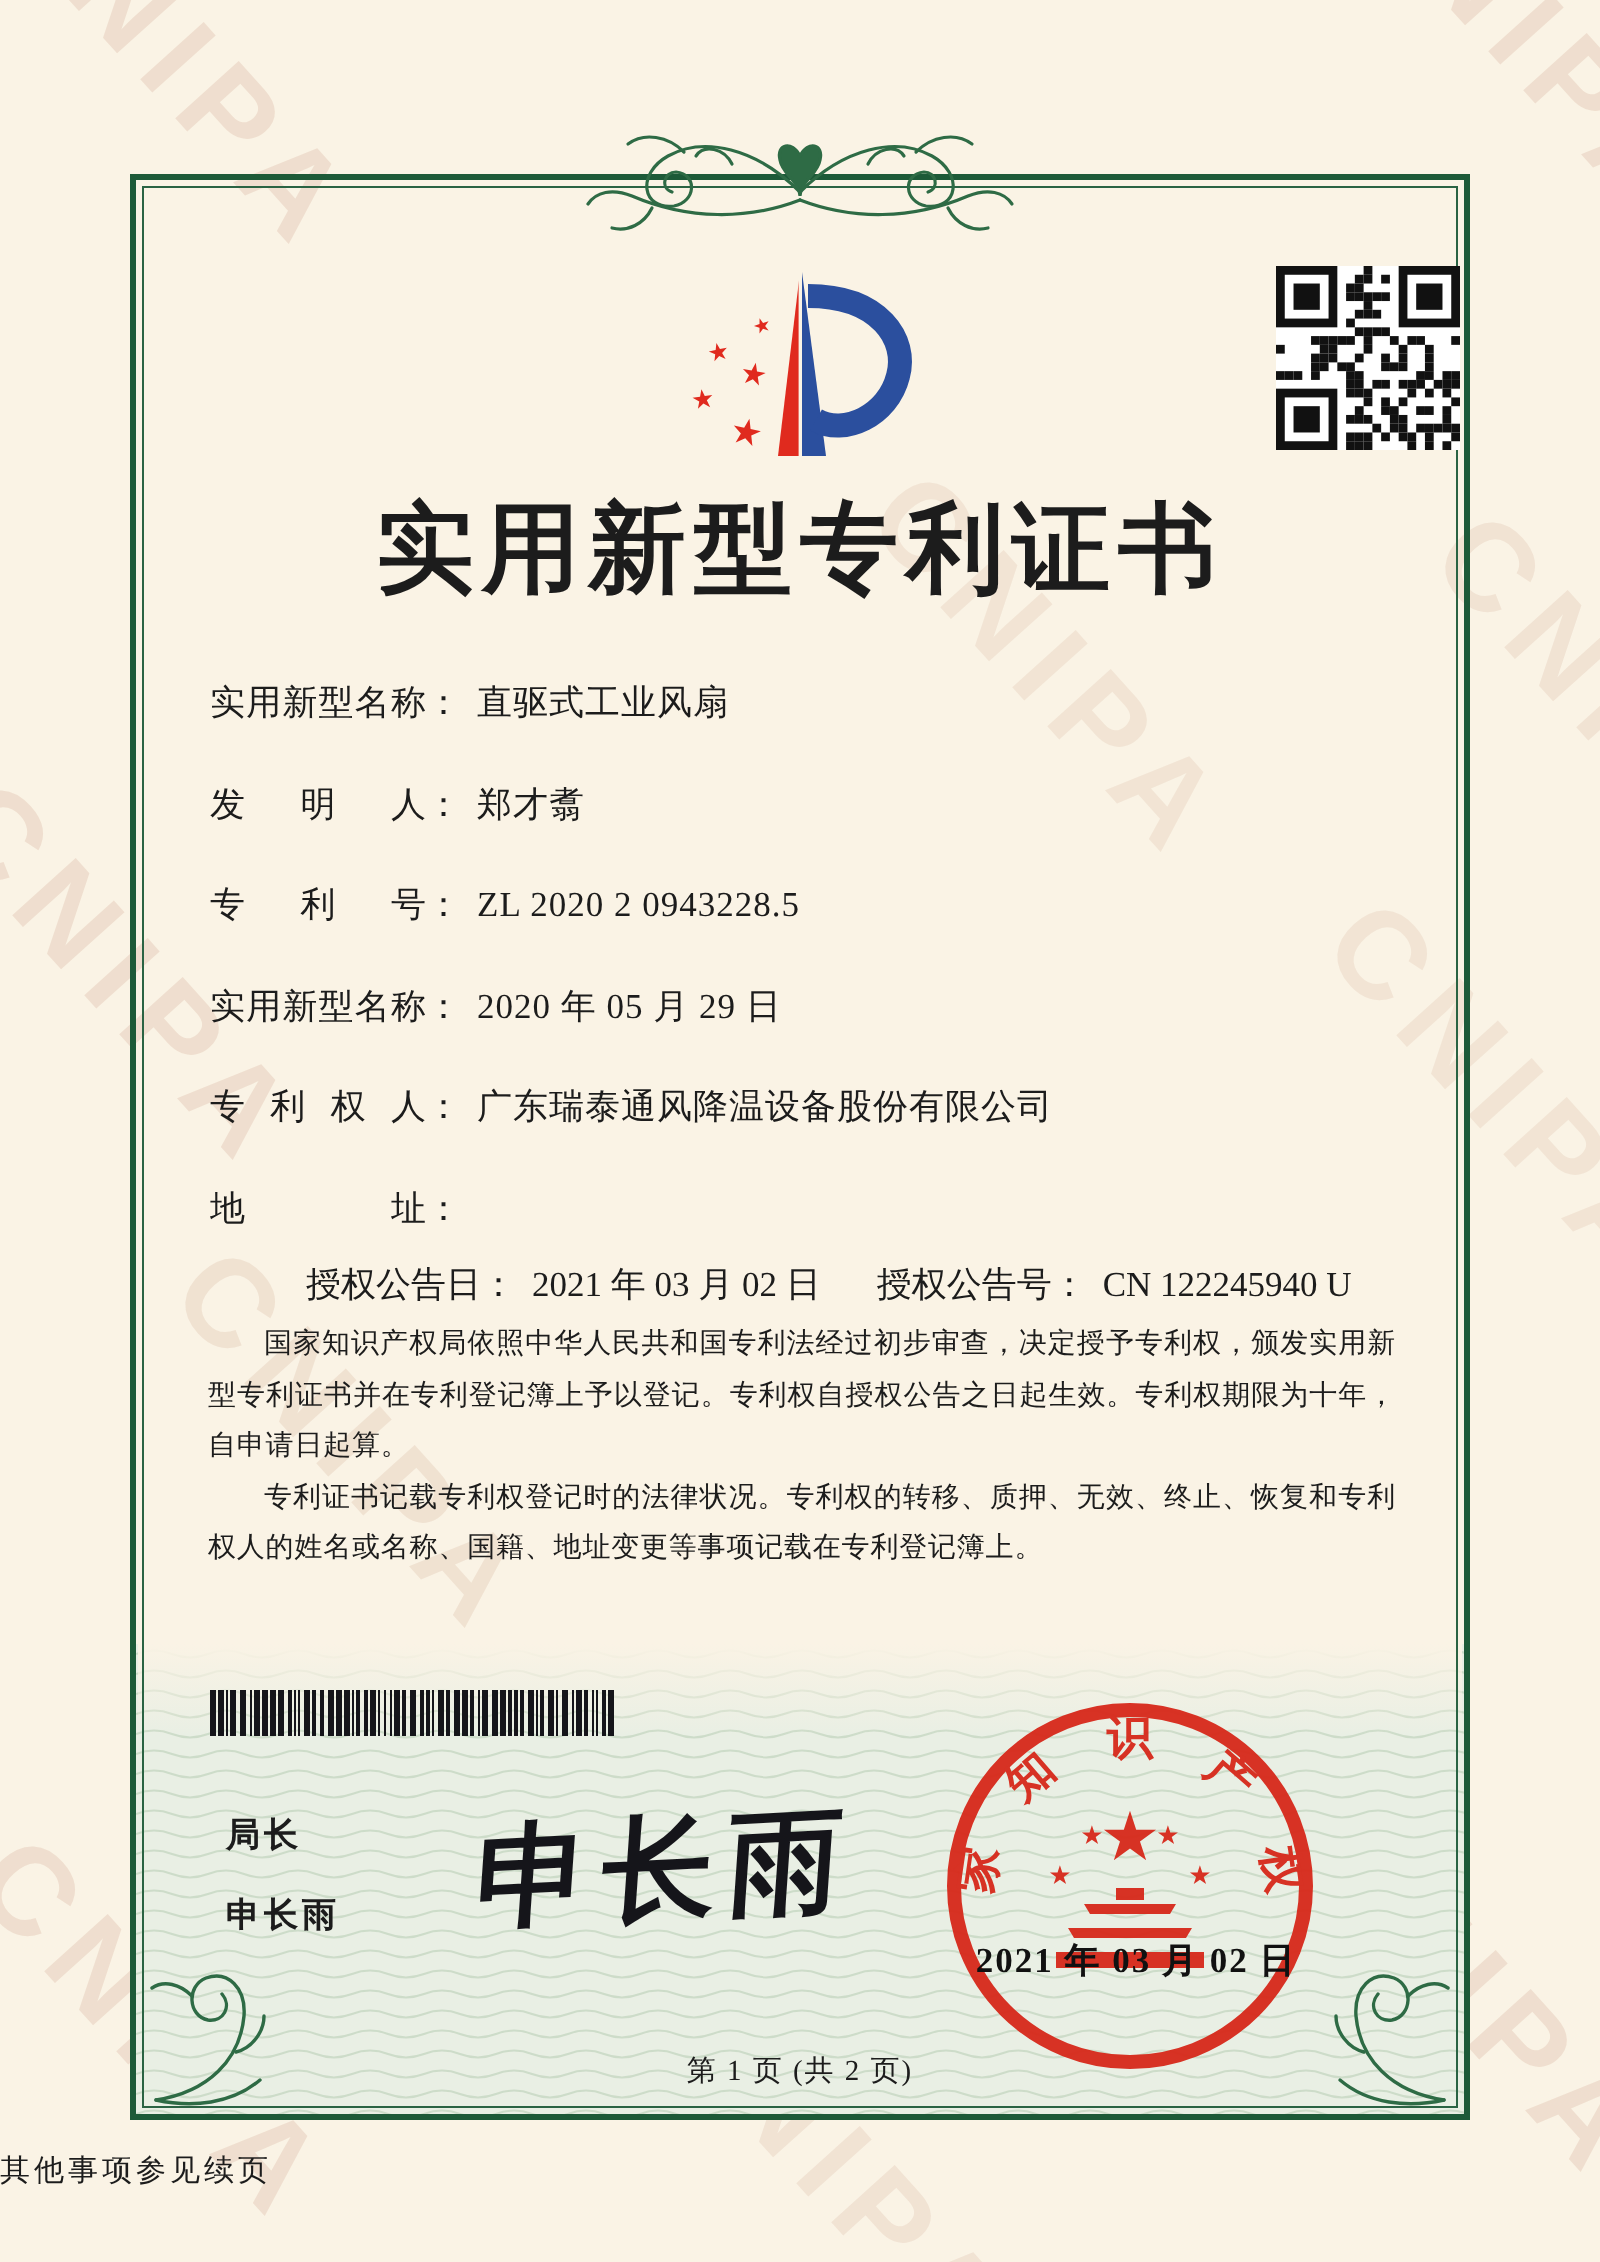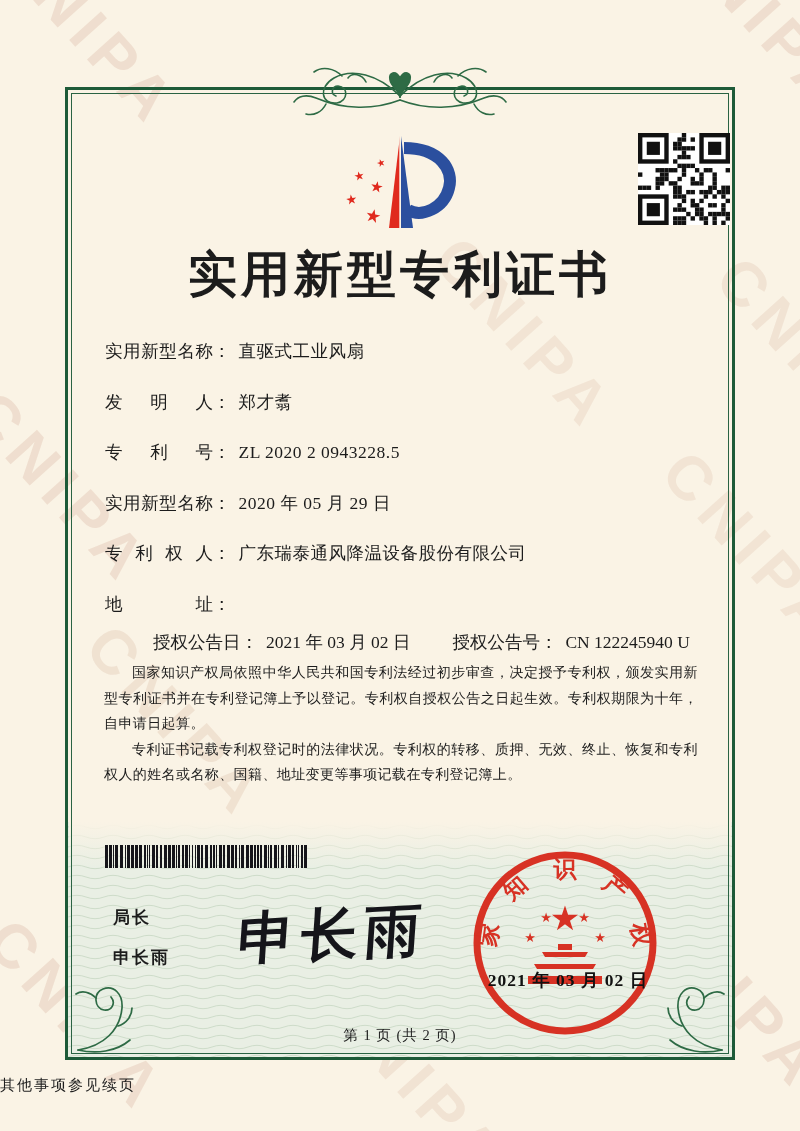--- a/index.html
+++ b/index.html
@@ -46,21 +46,21 @@
   .fields { position:absolute; left:105px; top:339px; width:600px; z-index:5; font-size:17.5px; }
   .field-row { margin-bottom:26.5px; display:flex; align-items:baseline; }
   .f-label { display:inline-block; width:108px; text-align:justify; text-align-last:justify; flex:none; }
   .f-colon { flex:none; margin-right:8px; }
   .f-value { letter-spacing:.5px; }
   .field-row.addr { margin-bottom:6px;align-items:center; }
   .field-row.addr .f-value { width:474px; line-height:29px; }
 
   .grant-row { position:absolute; left:105px; top:630px; width:600px; display:flex; z-index:5; font-size:17.5px; }
   .grant-pair { display:flex; align-items:baseline;margin-left:48px; }
-  .grant-pair.second { margin-left:42px; }
+  .grant-pair.second { margin-left:28px; }
 
   .paras { position:absolute; left:104px; top:660px; width:594px; z-index:5; }
   .paras p { font-size:14px; line-height:25.5px; text-indent:2em; letter-spacing:.4px; text-align:justify; }
 
   .barcode { position:absolute; left:105px; top:845px; width:208px; height:23px; display:flex; align-items:stretch; z-index:5; }
   .barcode i { display:block; background:#15151a; flex:none; height:100%; }
 
   .signer { position:absolute; left:113px; top:906px; z-index:5;
             font-family:"Liberation Sans","DejaVu Sans",sans-serif; font-weight:700; font-size:17px; letter-spacing:2px; }
   .signer div { margin-bottom:17px; }

